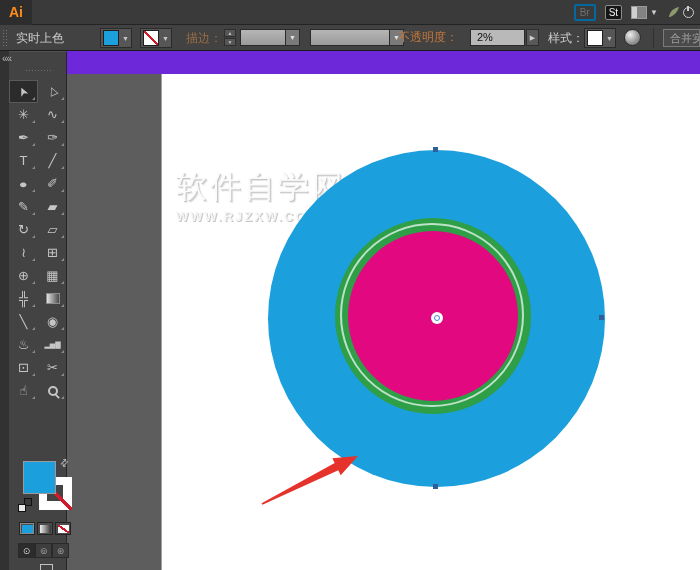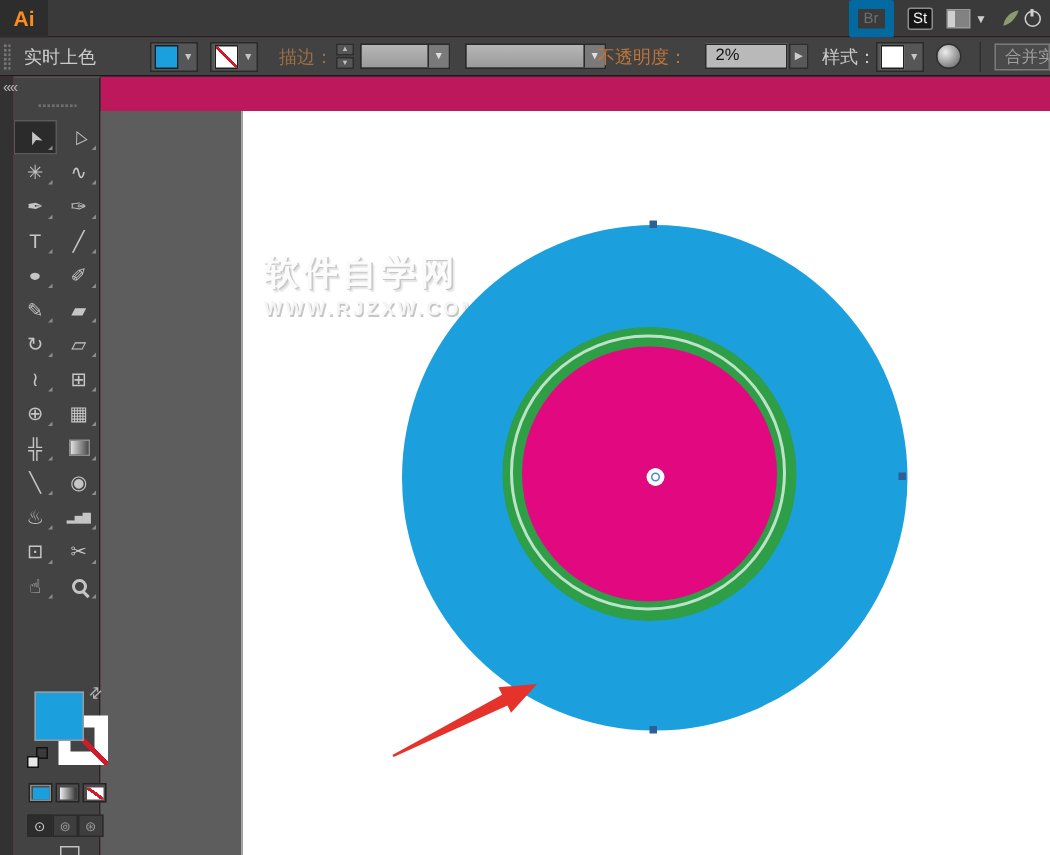--- a/index.html
+++ b/index.html
@@ -1,26 +1,26 @@
 <!DOCTYPE html>
 <html><head>
 <meta charset="utf-8">
 <style>
   * { margin:0; padding:0; box-sizing:border-box; }
   html,body { width:700px; height:570px; overflow:hidden; }
   body { font-family:"Liberation Sans","DejaVu Sans",sans-serif; background:#3f3f3f; }
-  #app { position:relative; width:700px; height:570px; background:#be185d; overflow:hidden; }
+  #app { position:relative; width:700px; height:570px; background:#6d28d9; overflow:hidden; }
 
   
   .menubar { position:absolute; left:0; top:0; width:700px; height:25px; background:#3a3a3a; border-bottom:1px solid #232323; display:flex; align-items:center; }
   .ai-logo { width:32px; height:25px; background:#2d2d2d; color:#ff8c1a; font-weight:bold; font-size:14px; text-align:center; line-height:25px; }
   .menu-items { display:flex; margin-left:4px; }
   .menu-item { padding:0 11px; font-size:12px; color:#d8d8d8; line-height:25px; white-space:nowrap; }
   .menu-right { position:absolute; right:6px; top:2px; height:20px; display:flex; align-items:center; gap:9px; }
-  .btn-br { color:#6f6f6f; border:6px solid #0369a1; font-size:10px; padding:1px 4px; border-radius:2px; }
+  .btn-br { color:#6f6f6f; border:2px solid #0369a1; font-size:10px; padding:1px 4px; border-radius:2px; }
   .btn-st { color:#f0f0f0; background:#161616; border:1px solid #8d8d8d; font-size:10px; font-weight:normal; padding:1px 3px; border-radius:2px; }
   .ws-btn { display:flex; align-items:center; }
   .ws-icon { width:16px; height:13px; border:1px solid #9a9a9a; background:linear-gradient(90deg,#cfcfcf 35%,#828282 35%); }
   .ws-caret { color:#cfcfcf; font-size:8px; margin-left:3px; }
   .cslive { display:flex; align-items:center; gap:3px; }
   .leaf { width:13px; height:13px; }
   .power { width:11px; height:11px; border:1.5px solid #cfcfcf; border-radius:50%; position:relative; }
   .power::after { content:""; position:absolute; left:3.2px; top:-2px; width:1.5px; height:5px; background:#cfcfcf; }
 
   
@@ -85,21 +85,21 @@
   .draw-modes { position:absolute; left:9px; top:491px; display:flex; z-index:2; }
   .dmode { width:17px; height:15px; background:#3e3e3e; border:1px solid #2a2a2a; color:#9a9a9a; font-size:9px; text-align:center; line-height:14px; }
   .dmode.active { background:#2c2c2c; color:#cfcfcf; }
   .screen-mode { position:absolute; left:24px; top:512px; width:20px; height:17px; z-index:2; }
   .screen-mode .r2 { position:absolute; right:0; top:0; width:13px; height:10px; border:1px solid #c2c2c2; background:#434343; }
 
   
   .pasteboard { position:absolute; left:67px; top:74px; width:633px; height:496px; background:#5d5d5d; }
   .artboard { position:absolute; left:161px; top:74px; width:539px; height:496px; background:#ffffff; border-left:1px solid #9f9f9f; }
   .watermark { position:absolute; left:176px; top:166px; z-index:2; }
-  .wm1 { font-size:23px; font-weight:bold; letter-spacing:3px; color:#fbfbfb; text-shadow:1px 1px 0 #c6c6c6, 2px 2px 1px #e3e3e3; }
+  .wm1 { font-size:31px; font-weight:normal; letter-spacing:3px; color:#fbfbfb; text-shadow:1px 1px 0 #c6c6c6, 2px 2px 1px #e3e3e3; }
   .wm2 { font-size:13px; font-weight:bold; letter-spacing:2px; color:#f5f5f5; text-shadow:1px 1px 0 #c6c6c6; margin-top:1px; }
   .circle { position:absolute; border-radius:50%; z-index:3; }
   .c-blue  { left:268px; top:150px; width:337px; height:337px; }
   .c-green { left:335px; top:218px; width:196px; height:196px; }
   .c-ring  { left:340px; top:223px; width:184px; height:184px; background:transparent !important; border:2px solid #bce2c8; }
   .c-magenta { left:348px; top:231px; width:170px; height:170px; }
   .center-pt { position:absolute; left:431px; top:312px; width:12px; height:12px; background:#fff; border-radius:50%; z-index:4; display:flex; align-items:center; justify-content:center; box-shadow:0 0 1px rgba(0,0,0,.25); }
   .center-pt .ring { width:6px; height:6px; border:1.5px solid #4a86d8; border-radius:50%; }
   .anchor { position:absolute; width:5px; height:5px; z-index:4; }
   .a-top { left:433px; top:147px; }
@@ -145,21 +145,21 @@
     <div class="stepper">
       <span>▲</span>
       <span>▼</span>
     </div>
     <div class="combo" style="left:240px; width:60px;">
       <span class="cc">▼</span>
     </div>
     <div class="combo" style="left:310px; width:94px;">
       <span class="cc">▼</span>
     </div>
-    <div class="cb-label orange" style="left:398px;">不透明度：</div>
+    <div class="cb-label orange" style="left:398px;font-family:Liberation Mono, monospace;">不透明度：</div>
     <div class="opacity-field">2%</div>
     <div class="opacity-btn">▶</div>
     <div class="cb-label" style="left:548px;">样式：</div>
     <div class="swatch-btn" style="left:584px;">
       <span class="swatch"></span>
       <span class="caret">▼</span>
     </div>
     <div class="recolor"></div>
     <div class="cb-sep"></div>
     <div class="merge-btn">合并实时上色</div>

